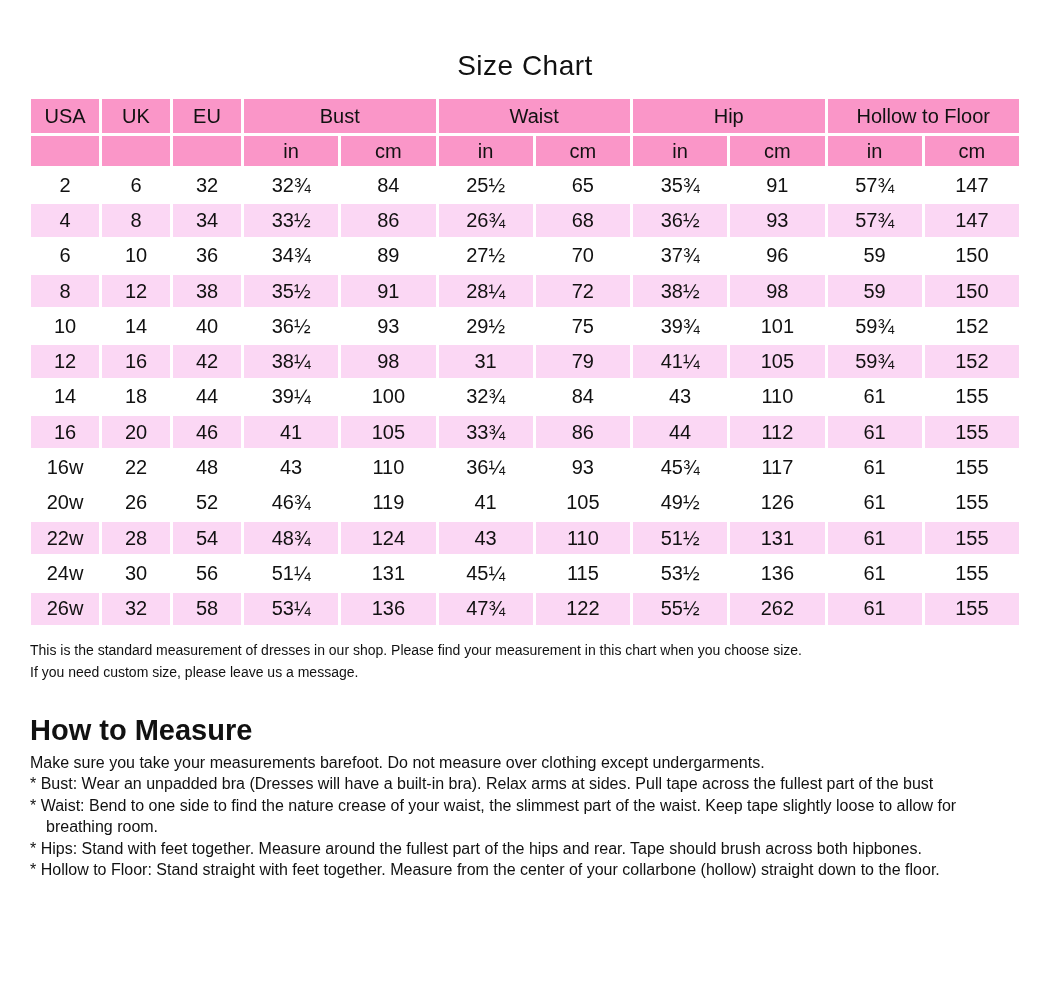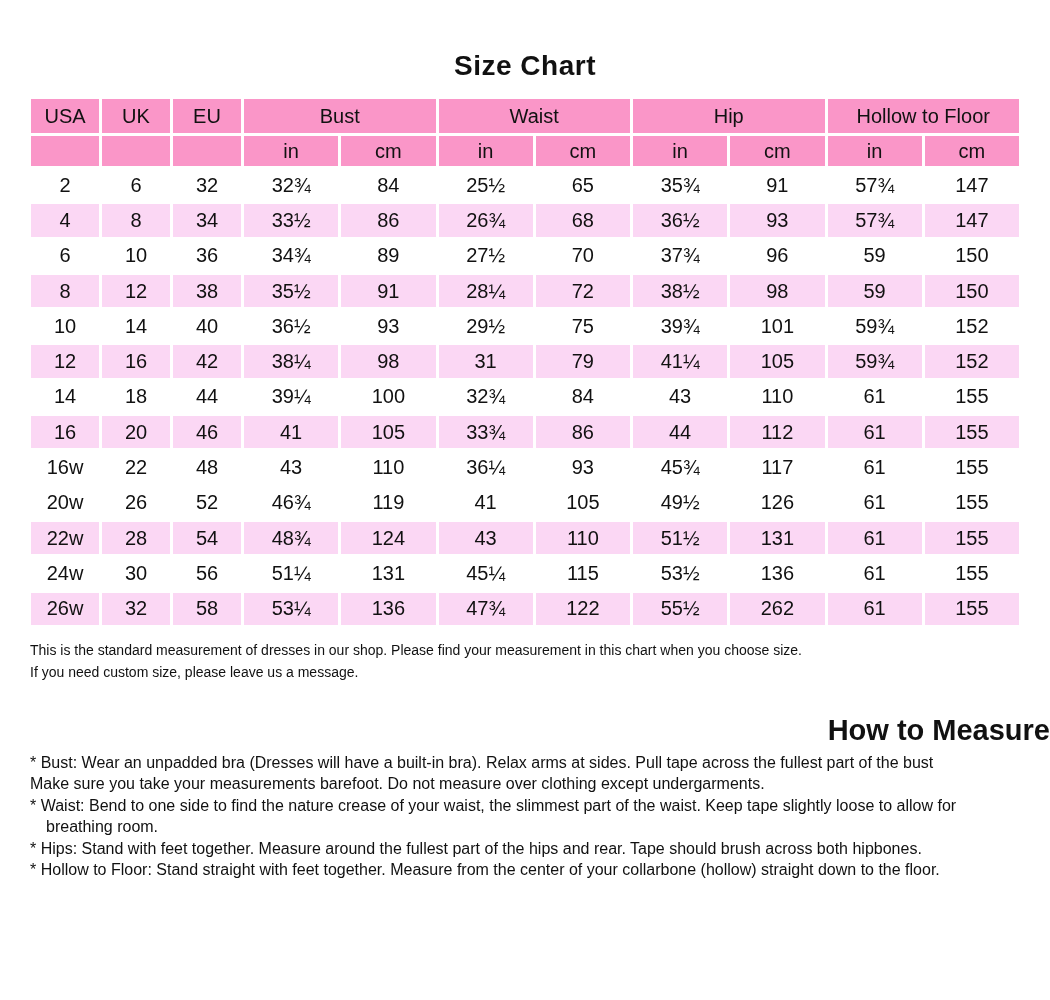--- a/index.html
+++ b/index.html
@@ -20,21 +20,21 @@
   .page {
     width: 1050px;
     height: 1000px;
     padding-top: 50px;
     overflow: hidden;
   }
   h1.chart-title {
     margin: 0 0 14px 0;
     text-align: center;
     font-size: 28px;
-    font-weight: bold;
+    font-weight: normal;
     letter-spacing: 0.5px;
   }
   table.size-chart {
     width: 994px;
     margin: 0 auto;
     border-collapse: separate;
     border-spacing: 3px;
     table-layout: fixed;
   }
   table.size-chart col.narrow { width: 68px; }
@@ -58,21 +58,20 @@
   table.size-chart tbody tr.pink td { background: var(--row-pink); }
   .notes {
     margin: 11px 28px 0 30px;
     font-size: 14px;
     line-height: 22px;
   }
   h2.measure-heading {
     margin: 31px 0 5px 30px;
     font-size: 29px;
     font-weight: bold;
-    text-align: right;
   }
   .measure-lines {
     margin: 0 28px 0 30px;
     max-width: 975px;
     font-size: 16px;
     line-height: 21.5px;
   }
   .measure-lines .measure-line {
     padding-left: 16px;
     text-indent: -16px;
@@ -297,20 +296,20 @@
   </table>
 
   <div class="notes">
     <div>This is the standard measurement of dresses in our shop. Please find your measurement in this chart when you choose size.</div>
     <div>If you need custom size, please leave us a message.</div>
   </div>
 
   <h2 class="measure-heading">How to Measure</h2>
 
   <div class="measure-lines">
+      <div class="measure-line">Make sure you take your measurements barefoot. Do not measure over clothing except undergarments.</div>
       <div class="measure-line">* Bust: Wear an unpadded bra (Dresses will have a built-in bra). Relax arms at sides. Pull tape across the fullest part of the bust</div>
-      <div class="measure-line">Make sure you take your measurements barefoot. Do not measure over clothing except undergarments.</div>
       <div class="measure-line">* Waist: Bend to one side to find the nature crease of your waist, the slimmest part of the waist. Keep tape slightly loose to allow for breathing room.</div>
       <div class="measure-line">* Hips: Stand with feet together. Measure around the fullest part of the hips and rear. Tape should brush across both hipbones.</div>
       <div class="measure-line">* Hollow to Floor: Stand straight with feet together. Measure from the center of your collarbone (hollow) straight down to the floor.</div>
     </div>
 
 </div>
 
 </body></html>

